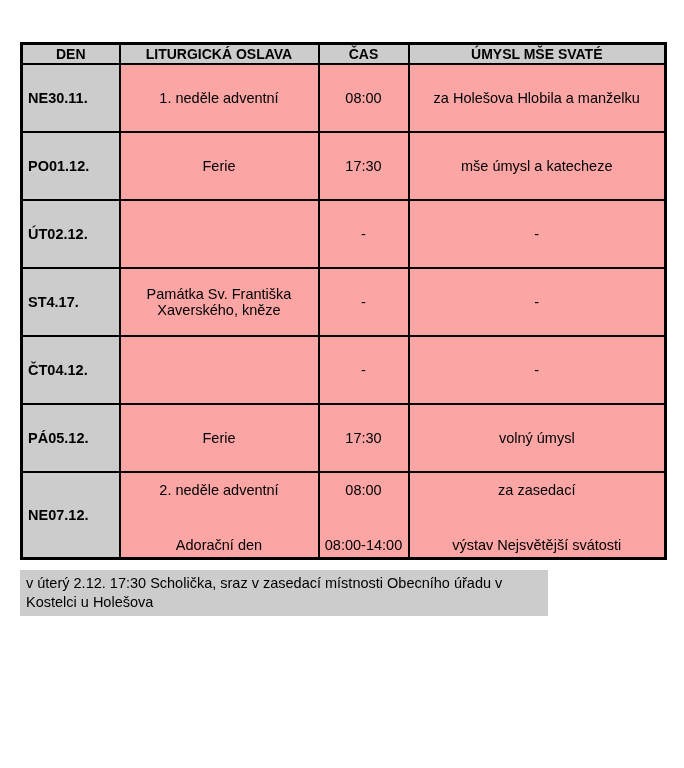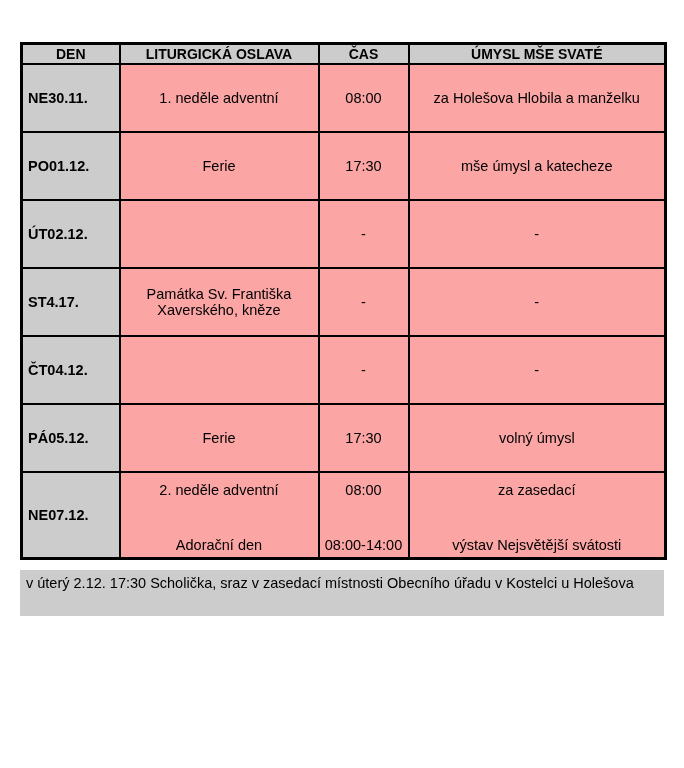--- a/index.html
+++ b/index.html
@@ -65,21 +65,21 @@
   .cellwrap .top {
     flex:1; display:flex; align-items:center; justify-content:center;
   }
   .cellwrap .bot {
     height:22px; line-height:20px; padding-bottom:19px;
   }
 
   
   .footnote {
     margin-top:10px;
-    width:644px;
+    width:528px;
     min-height:46px;
     background:#cccccc;
     font-size:14.5px;
     line-height:19px;
     padding:4px 6px;
   }
 </style>
 </head>
 <body>
 

